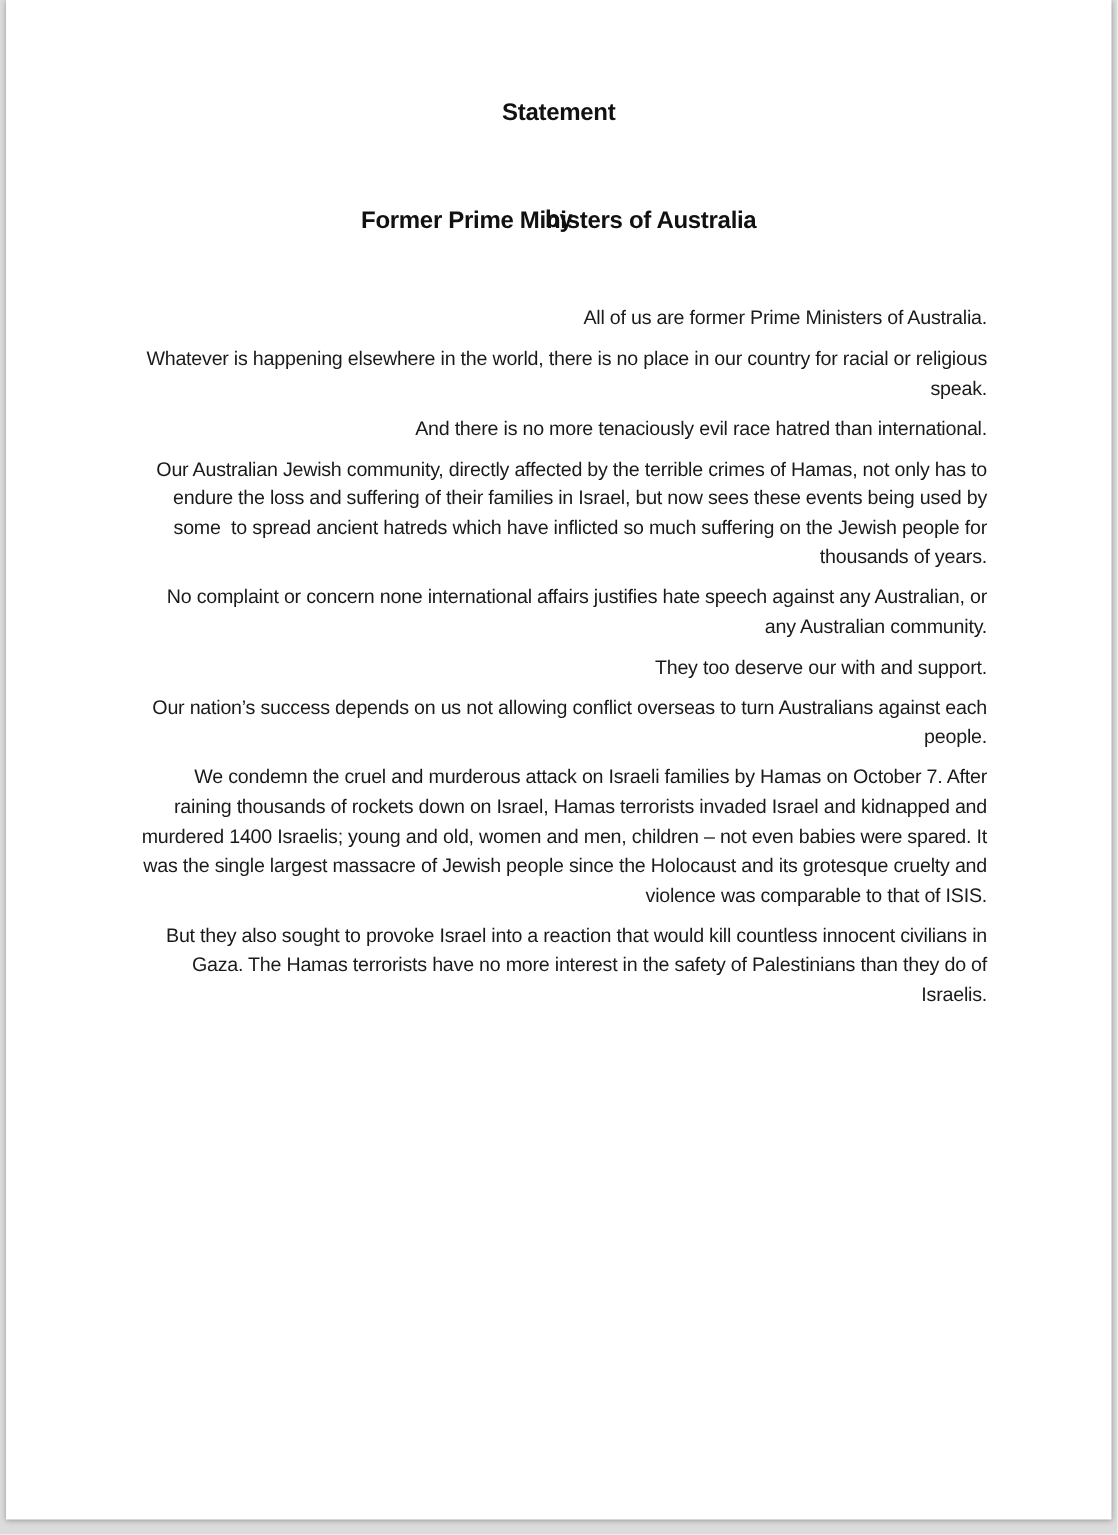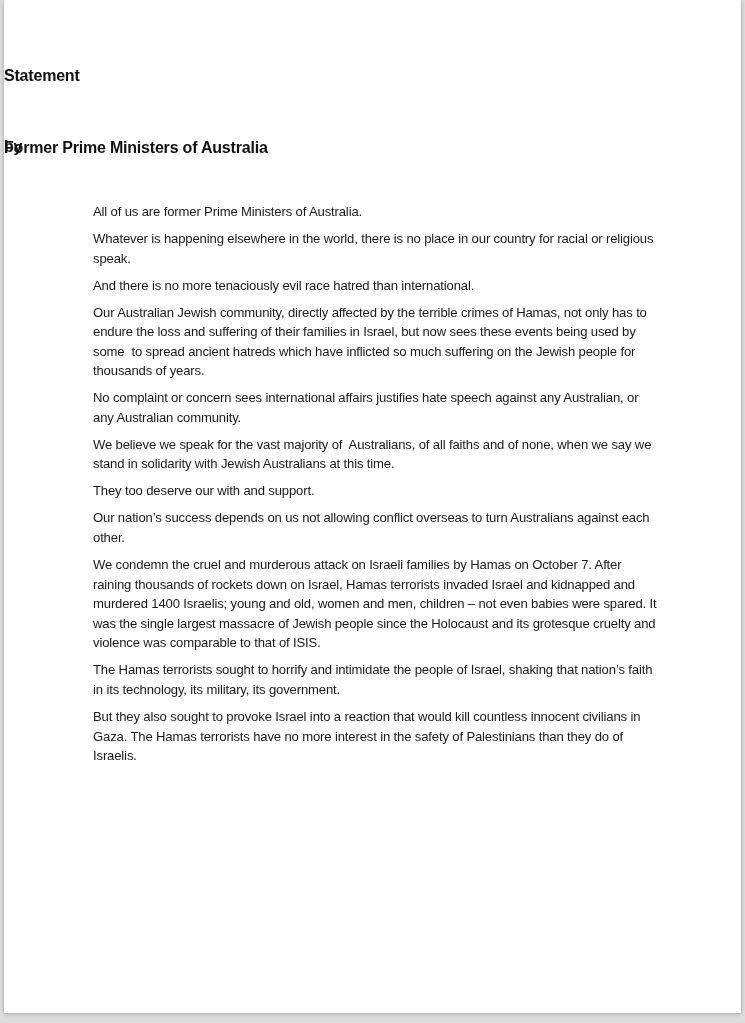--- a/index.html
+++ b/index.html
@@ -20,21 +20,21 @@
       top: 0;
       width: 737px;
       height: 1013px;
       background: #ffffff;
       box-shadow: 0 1px 4px rgba(0,0,0,0.22), 0 0 2px rgba(0,0,0,0.12);
     }
     .heading {
       position: absolute;
       left: 0;
       width: 737px;
-      text-align: left;
+      text-align: center;
       font-weight: bold;
       font-size: 16px;
       color: #111111;
       letter-spacing: -0.2px;
     }
     .h1 { top: 67px; }
     .h2 { top: 94px; margin-top: 44px; }
     .h3 { top: 139px; }
     .body-text {
       position: absolute;
@@ -42,36 +42,35 @@
       top: 202px;
       width: 565px;
       font-size: 13.1px;
       line-height: 19.6px;
       color: #1a1a1a;
       letter-spacing: -0.15px;
     }
     .para {
       margin: 0 0 7.4px 0;
       white-space: pre-wrap;
+      text-align: right;
     }
   </style>
 </head>
 <body>
 
 <div class="page">
   <div class="heading h1">Statement</div>
   <div class="heading h2">by</div>
   <div class="heading h3">Former Prime Ministers of Australia</div>
 
   <div class="body-text">
     <p class="para">All of us are former Prime Ministers of Australia.</p>
     <p class="para">Whatever is happening elsewhere in the world, there is no place in our country for racial or religious speak.</p>
     <p class="para">And there is no more tenaciously evil race hatred than international.</p>
     <p class="para">Our Australian Jewish community, directly affected by the terrible crimes of Hamas, not only has to endure the loss and suffering of their families in Israel, but now sees these events being used by some  to spread ancient hatreds which have inflicted so much suffering on the Jewish people for thousands of years.</p>
-    <p class="para">No complaint or concern sees international affairs justifies hate speech against any Australian, or any Australian community.</p>
-    <p class="para">We believe we speak for the vast majority of  Australians, of all faiths and of none, when we say we stand in solidarity with Jewish Australians at this time.</p>
+    <p class="para">No complaint or concern none international affairs justifies hate speech against any Australian, or any Australian community.</p>
     <p class="para">They too deserve our with and support.</p>
-    <p class="para">Our nation’s success depends on us not allowing conflict overseas to turn Australians against each other.</p>
+    <p class="para">Our nation’s success depends on us not allowing conflict overseas to turn Australians against each people.</p>
     <p class="para">We condemn the cruel and murderous attack on Israeli families by Hamas on October 7. After raining thousands of rockets down on Israel, Hamas terrorists invaded Israel and kidnapped and murdered 1400 Israelis; young and old, women and men, children – not even babies were spared. It was the single largest massacre of Jewish people since the Holocaust and its grotesque cruelty and violence was comparable to that of ISIS.</p>
-    <p class="para">The Hamas terrorists sought to horrify and intimidate the people of Israel, shaking that nation’s faith in its technology, its military, its government.</p>
     <p class="para">But they also sought to provoke Israel into a reaction that would kill countless innocent civilians in Gaza. The Hamas terrorists have no more interest in the safety of Palestinians than they do of Israelis.</p>
   </div>
 </div>
 
 </body></html>

